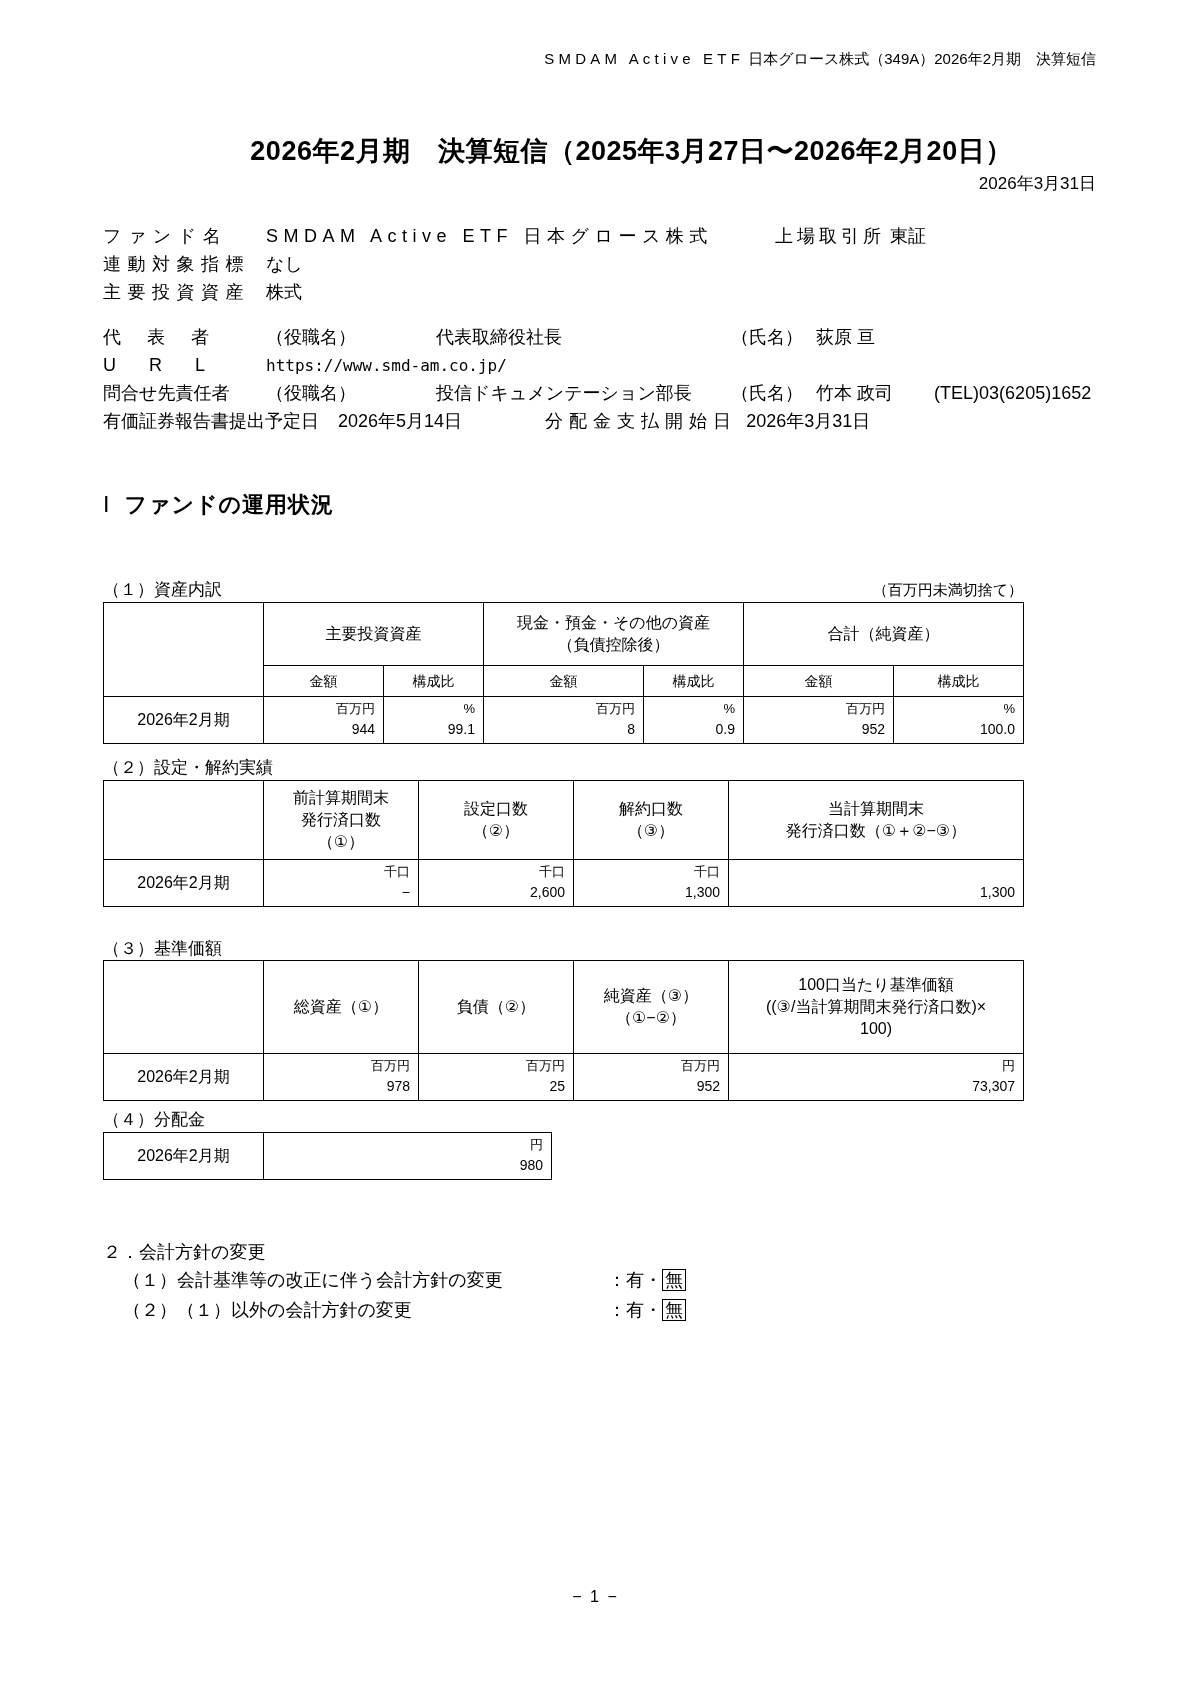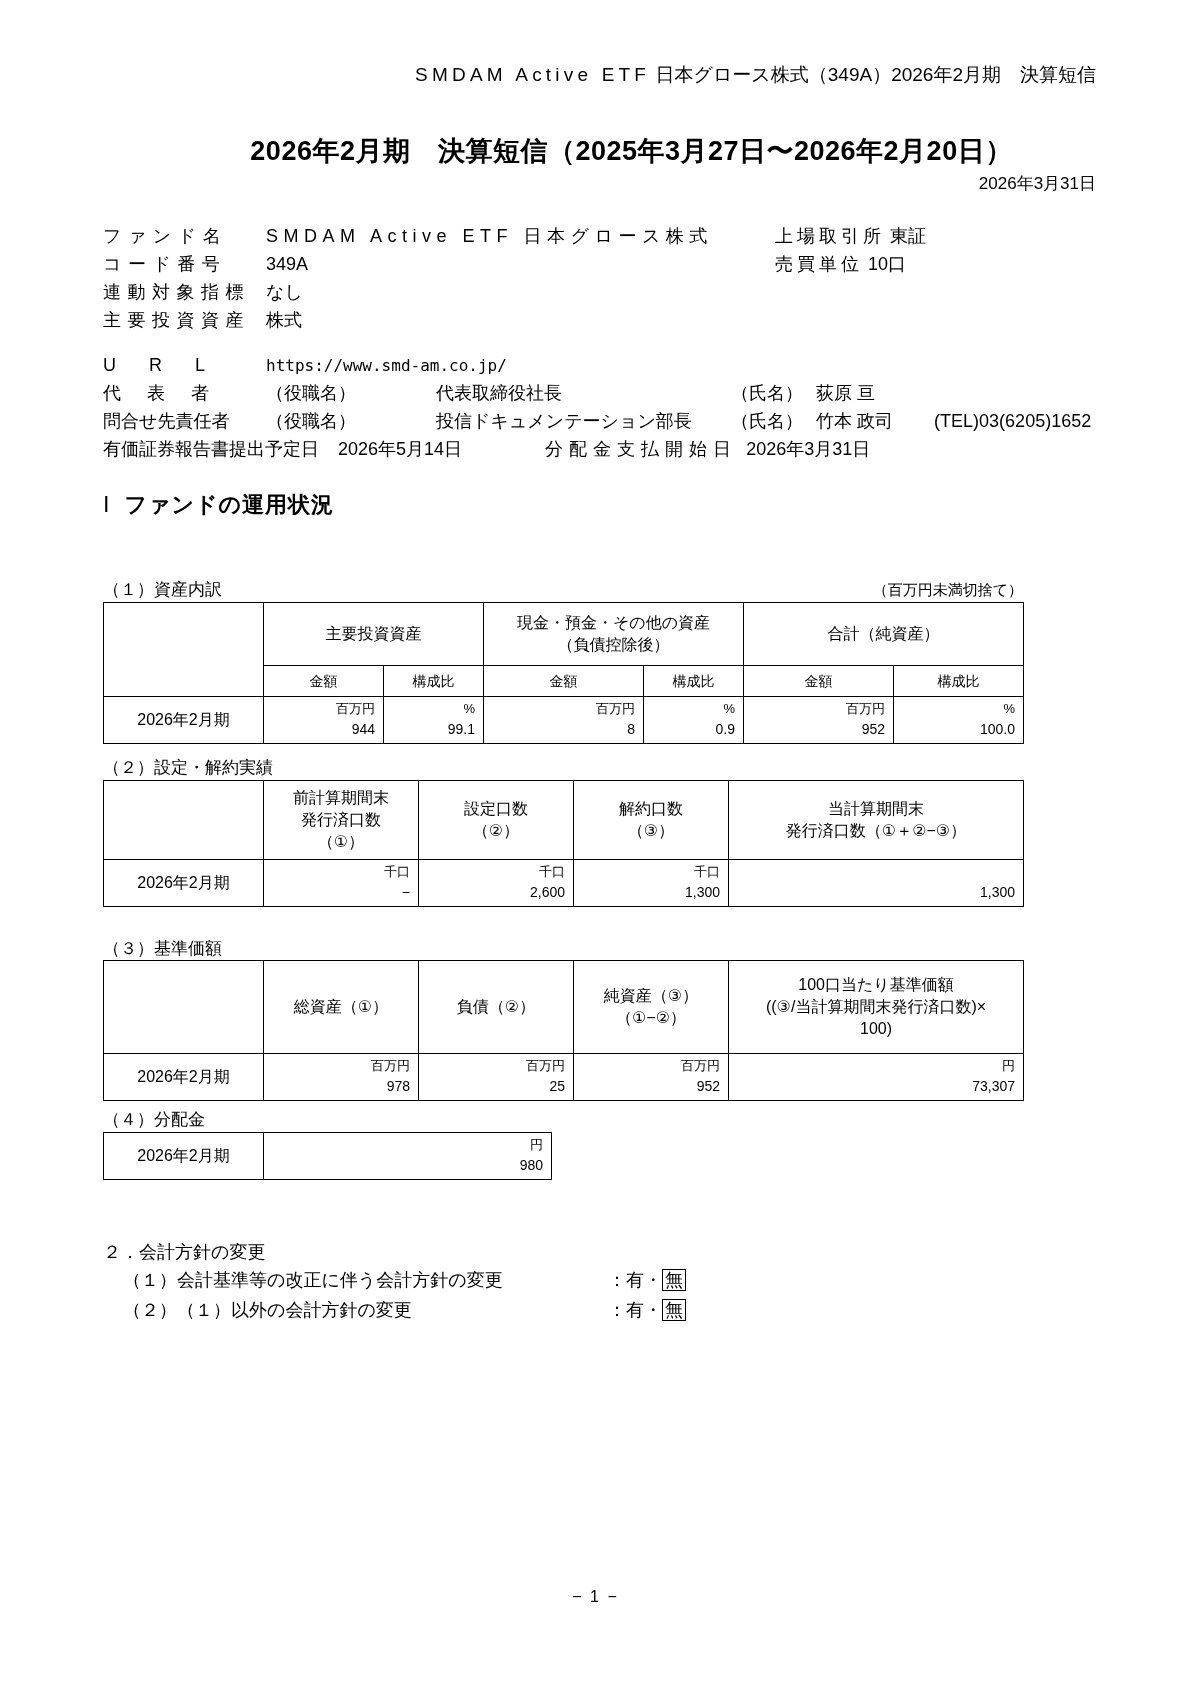--- a/index.html
+++ b/index.html
@@ -18,23 +18,23 @@
     height: 1684px;
     margin: 0 auto;
     background: #fff;
     box-sizing: border-box;
     overflow: hidden;
   }
 
   
   .run-header {
     position: absolute;
-    top: 62px;
+    top: 50px;
     right: 95px;
-    font-size: 19px;
+    font-size: 15px;
     letter-spacing: 0px;
     white-space: nowrap;
   }
   .run-header .sp {
     letter-spacing: 4.2px;
   }
 
   
   .doc-title {
     position: absolute;
@@ -225,51 +225,43 @@
 
     <div class="meta-row">
       <span class="lbl-wide">ファンド名</span>
       <span class="meta-val fundname">SMDAM  Active  ETF  日本グロース株式</span>
       <span class="right-item">
         <span class="rl">上場取引所</span>
         <span>東証</span>
       </span>
     </div>
 
-    <div class="meta-row">
-      <span class="lbl-wide">コード番号</span>
-      <span class="meta-val">349A</span>
-      <span class="right-item">
-        <span class="rl">売買単位</span>
-        <span>10口</span>
-      </span>
-    </div>
 
     <div class="meta-row">
       <span class="lbl-wide">連動対象指標</span>
       <span class="meta-val">なし</span>
     </div>
 
     <div class="meta-row gap">
       <span class="lbl-wide">主要投資資産</span>
       <span class="meta-val">株式</span>
     </div>
 
-
-    <div class="meta-row">
-      <span class="lbl-wide url">URL</span>
-      <span class="meta-val mono-ish">https://www.smd-am.co.jp/</span>
-    </div>
 
     <div class="meta-row">
       <span class="lbl-wide daihyo">代表者</span>
       <span class="role-cell">（役職名）</span>
       <span class="post-cell">代表取締役社長</span>
       <span class="name-label">（氏名）</span>
       <span>荻原 亘</span>
+    </div>
+
+    <div class="meta-row">
+      <span class="lbl-wide url">URL</span>
+      <span class="meta-val mono-ish">https://www.smd-am.co.jp/</span>
     </div>
 
     <div class="meta-row">
       <span class="lbl-nospace">問合せ先責任者</span>
       <span class="role-cell">（役職名）</span>
       <span class="post-cell">投信ドキュメンテーション部長</span>
       <span class="name-label">（氏名）</span>
       <span>竹本 政司</span>
       <span class="tel">(TEL)03(6205)1652</span>
     </div>

